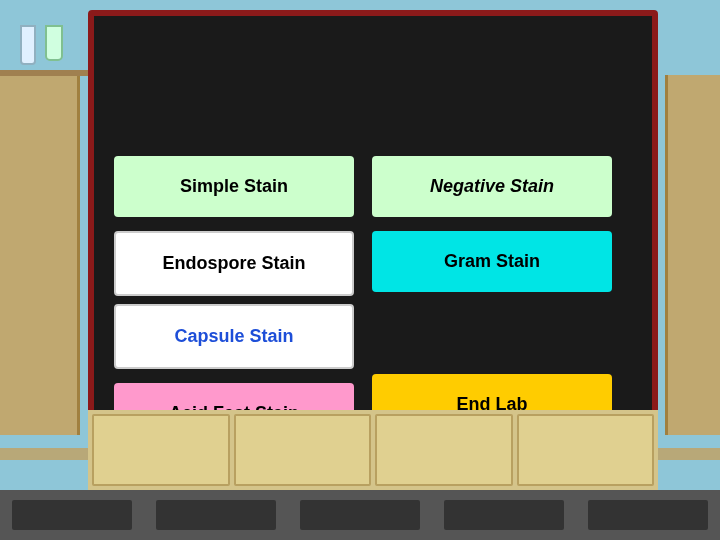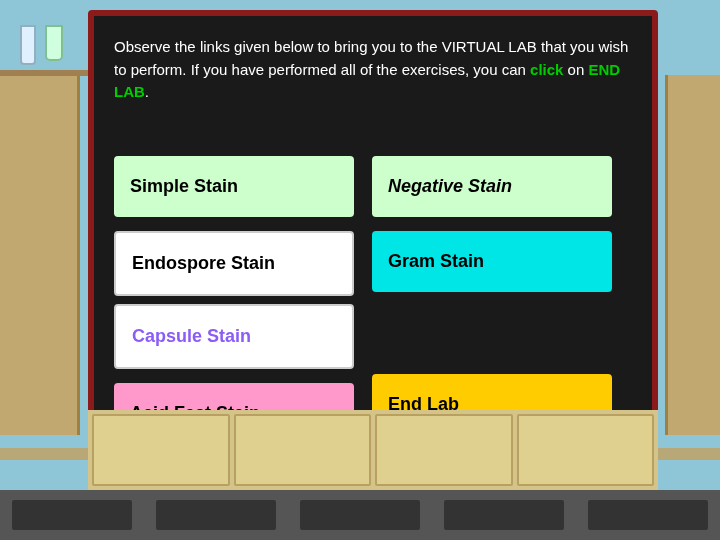--- a/index.html
+++ b/index.html
@@ -63,21 +63,21 @@
       font-weight: bold;
     }
 
     .stain-btn {
       padding: 20px 16px;
       font-size: 18px;
       font-weight: bold;
       border: none;
       border-radius: 4px;
       cursor: pointer;
-      text-align: left;
+      text-align: center;
       font-family: Arial, sans-serif;
     }
 
     .btn-simple-stain {
       background: #ccffcc;
       color: #000;
     }
 
     .btn-negative-stain {
       background: #ccffcc;
@@ -90,21 +90,21 @@
       border: 2px solid #cccccc;
     }
 
     .btn-gram-stain {
       background: #00e5e5;
       color: #000;
     }
 
     .btn-capsule-stain {
       background: #ffffff;
-      color: #8b5cf6;
+      color: #1d4ed8;
       border: 2px solid #cccccc;
     }
 
     .btn-end-lab {
       background: #ffcc00;
       color: #000;
       margin-top: 10px;
     }
 
     .btn-acid-fast-stain {
@@ -215,23 +215,20 @@
   <div class="side-cabinet"></div>
   <div class="shelf-line"></div>
 
   <div class="flask-left"></div>
   <div class="flask-left2"></div>
 
   <div class="right-cabinet"></div>
 
   <div class="blackboard">
 
-    <div class="instruction-area">
-      <span>Observe the links given below to bring you to the VIRTUAL LAB that you wish to perform. If you have performed all of the exercises, you can </span><span class="highlight-click">click</span><span> on </span><span class="highlight-endlab">END LAB</span><span>.</span>
-    </div>
 
     <div style="position:absolute; top:140px; left:20px; width:240px;">
       <button class="stain-btn btn-simple-stain" style="width:100%; margin-bottom:14px;">Simple Stain</button>
       <button class="stain-btn btn-endospore-stain" style="width:100%; margin-bottom:8px;">Endospore Stain</button>
       <button class="stain-btn btn-capsule-stain" style="width:100%; margin-bottom:14px;">Capsule Stain</button>
       <button class="stain-btn btn-acid-fast-stain" style="width:100%;">Acid Fast Stain</button>
     </div>
 
     <div style="position:absolute; top:140px; left:278px; width:240px;">
       <button class="stain-btn btn-negative-stain" style="width:100%; margin-bottom:14px;font-style:italic;">Negative Stain</button>

